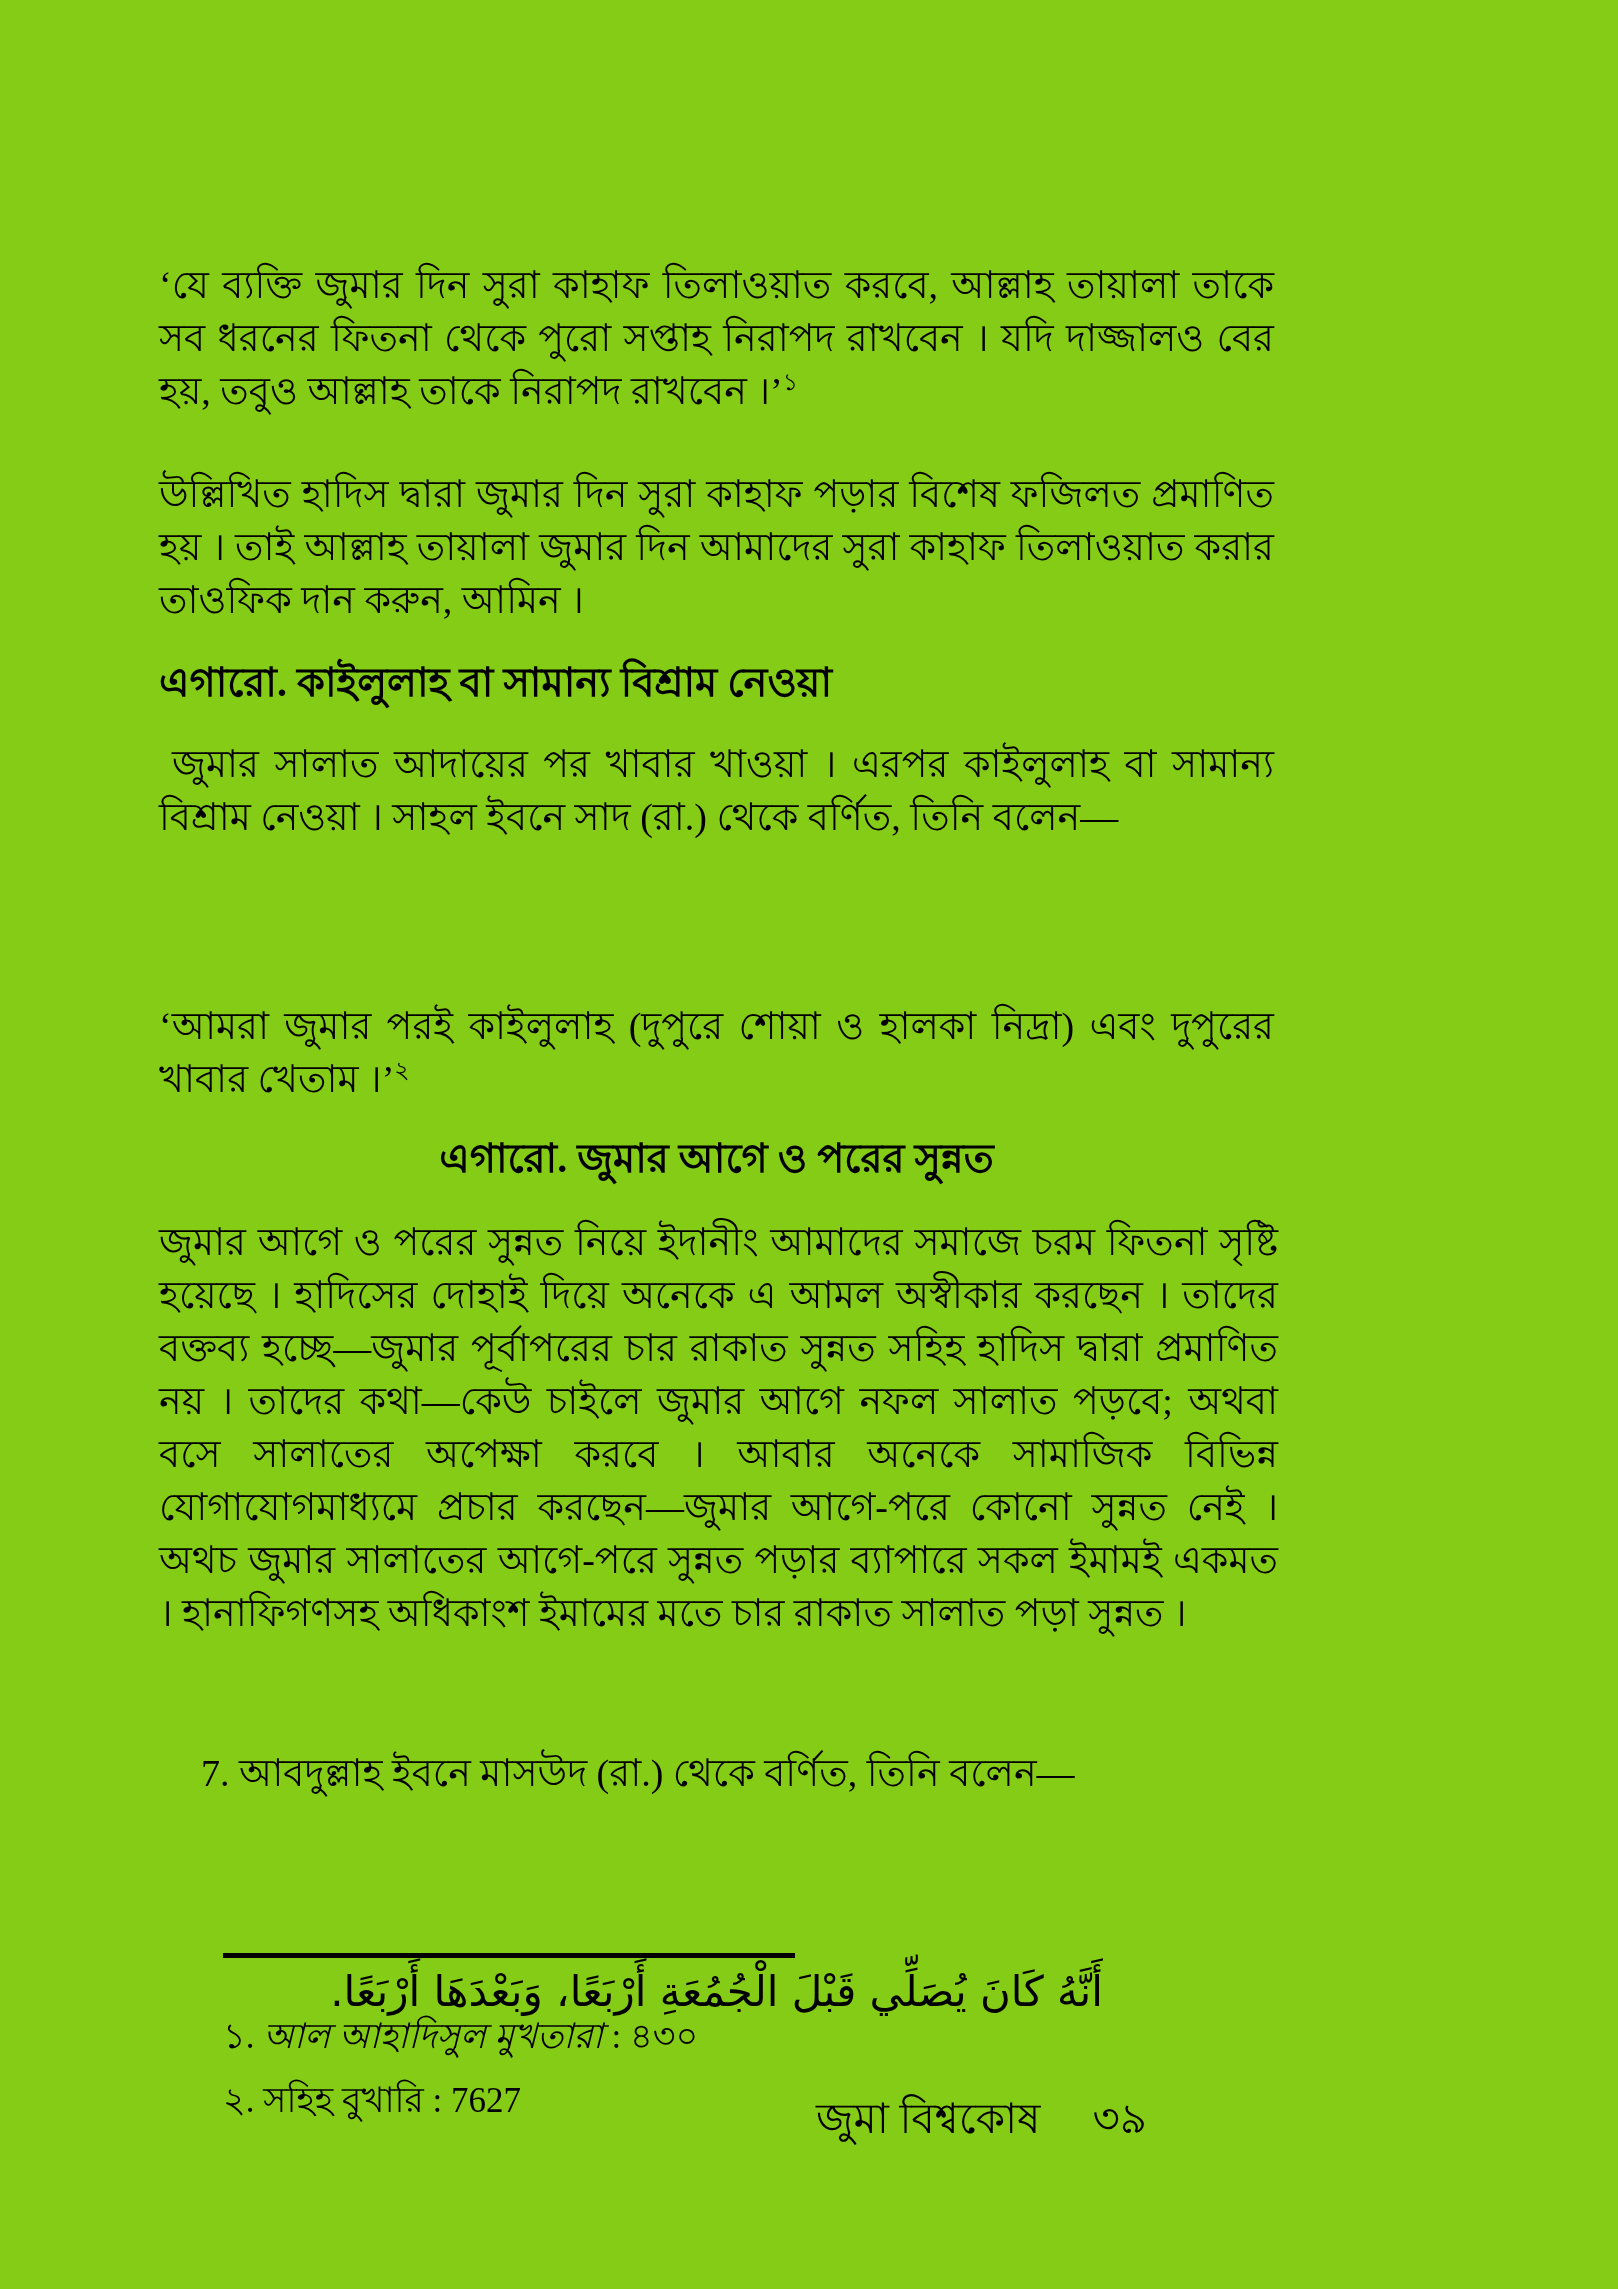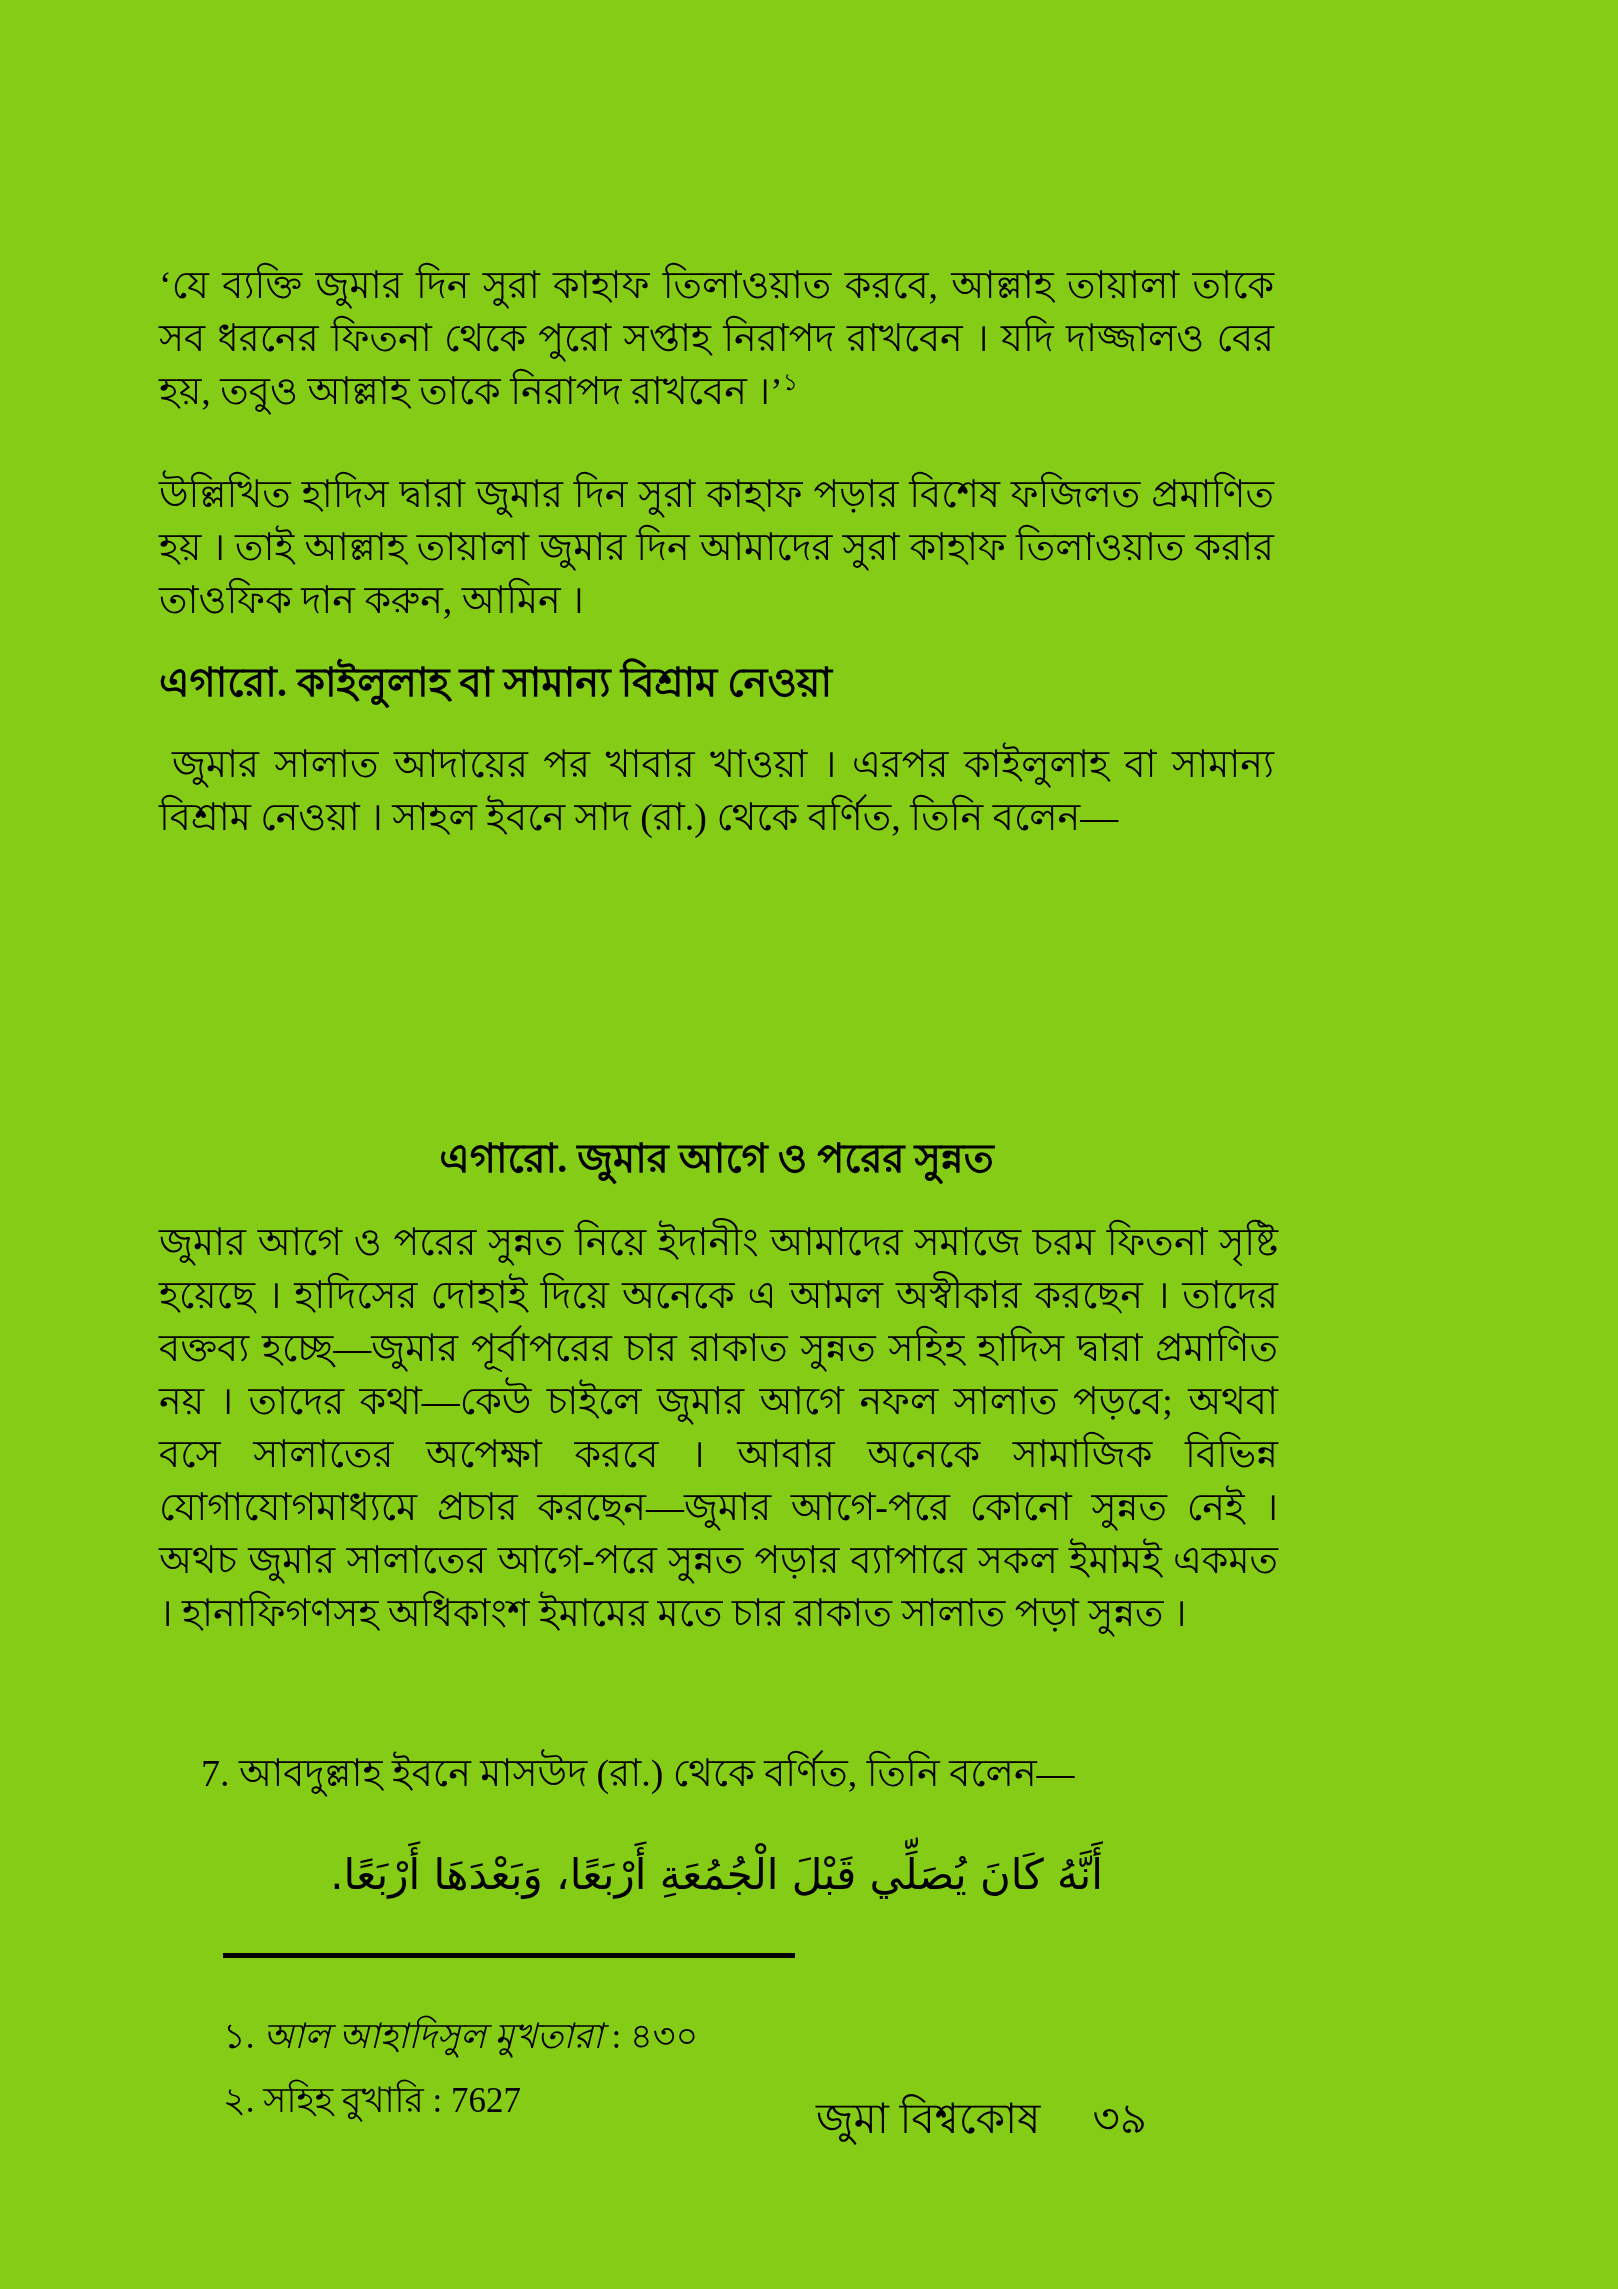--- a/index.html
+++ b/index.html
@@ -84,28 +84,29 @@
 
   <p class="block body-text" style="top: 221px;"><span>‘যে ব্যক্তি জুমার দিন সুরা কাহাফ তিলাওয়াত করবে, আল্লাহ তায়ালা তাকে সব ধরনের ফিতনা থেকে পুরো সপ্তাহ নিরাপদ রাখবেন । যদি দাজ্জালও বের হয়, তবুও আল্লাহ তাকে নিরাপদ রাখবেন ।’</span><sup class="fn-ref">১</sup></p>
 
   <p class="block body-text" style="top: 430px;">উল্লিখিত হাদিস দ্বারা জুমার দিন সুরা কাহাফ পড়ার বিশেষ ফজিলত প্রমাণিত হয় । তাই আল্লাহ তায়ালা জুমার দিন আমাদের সুরা কাহাফ তিলাওয়াত করার তাওফিক দান করুন, আমিন ।</p>
 
   <h2 class="block heading" style="top: 626px;">এগারো. কাইলুলাহ বা সামান্য বিশ্রাম নেওয়া</h2>
 
   <p class="block body-text indent-sm" style="top: 700px;">জুমার সালাত আদায়ের পর খাবার খাওয়া । এরপর কাইলুলাহ বা সামান্য বিশ্রাম নেওয়া । সাহল ইবনে সাদ (রা.) থেকে বর্ণিত, তিনি বলেন—</p>
 
 
+  <p class="block body-text" style="top: 962px;"><span>‘আমরা জুমার পরই কাইলুলাহ (দুপুরে শোয়া ও হালকা নিদ্রা) এবং দুপুরের খাবার খেতাম ।’</span><sup class="fn-ref">২</sup></p>
 
   <h2 class="block heading" style="top: 1102px; text-align: center;">এগারো. জুমার আগে ও পরের সুন্নত</h2>
 
   <p class="block body-text" style="top: 1178px; width: 1119px;">জুমার আগে ও পরের সুন্নত নিয়ে ইদানীং আমাদের সমাজে চরম ফিতনা সৃষ্টি হয়েছে । হাদিসের দোহাই দিয়ে অনেকে এ আমল অস্বীকার করছেন । তাদের বক্তব্য হচ্ছে—জুমার পূর্বাপরের চার রাকাত সুন্নত সহিহ হাদিস দ্বারা প্রমাণিত নয় । তাদের কথা—কেউ চাইলে জুমার আগে নফল সালাত পড়বে; অথবা বসে সালাতের অপেক্ষা করবে । আবার অনেকে সামাজিক বিভিন্ন যোগাযোগমাধ্যমে প্রচার করছেন—জুমার আগে-পরে কোনো সুন্নত নেই । অথচ জুমার সালাতের আগে-পরে সুন্নত পড়ার ব্যাপারে সকল ইমামই একমত । হানাফিগণসহ অধিকাংশ ইমামের মতে চার রাকাত সালাত পড়া সুন্নত ।</p>
 
   <p class="block body-text indent-md" style="top: 1709px;">7. আবদুল্লাহ ইবনে মাসউদ (রা.) থেকে বর্ণিত, তিনি বলেন—</p>
 
-  <p class="block arabic" style="top: 1797px;" dir="rtl">أَنَّهُ كَانَ يُصَلِّي قَبْلَ الْجُمُعَةِ أَرْبَعًا، وَبَعْدَهَا أَرْبَعًا.</p>
+  <p class="block arabic" style="top: 1914px;" dir="rtl">أَنَّهُ كَانَ يُصَلِّي قَبْلَ الْجُمُعَةِ أَرْبَعًا، وَبَعْدَهَا أَرْبَعًا.</p>
 
   <div class="footnote-divider"></div>
 
   <p class="footnote" style="top: 1981px;"><span>১.</span>&nbsp;<span class="italic">আল আহাদিসুল মুখতারা</span><span> : ৪৩০</span></p>
 
   <p class="footnote" style="top: 2045px;"><span>২.</span>&nbsp;<span>সহিহ বুখারি</span><span> : 7627</span></p>
 
   <div class="page-footer">
     <span>জুমা বিশ্বকোষ</span><span class="pagenum">৩৯</span>
   </div>

